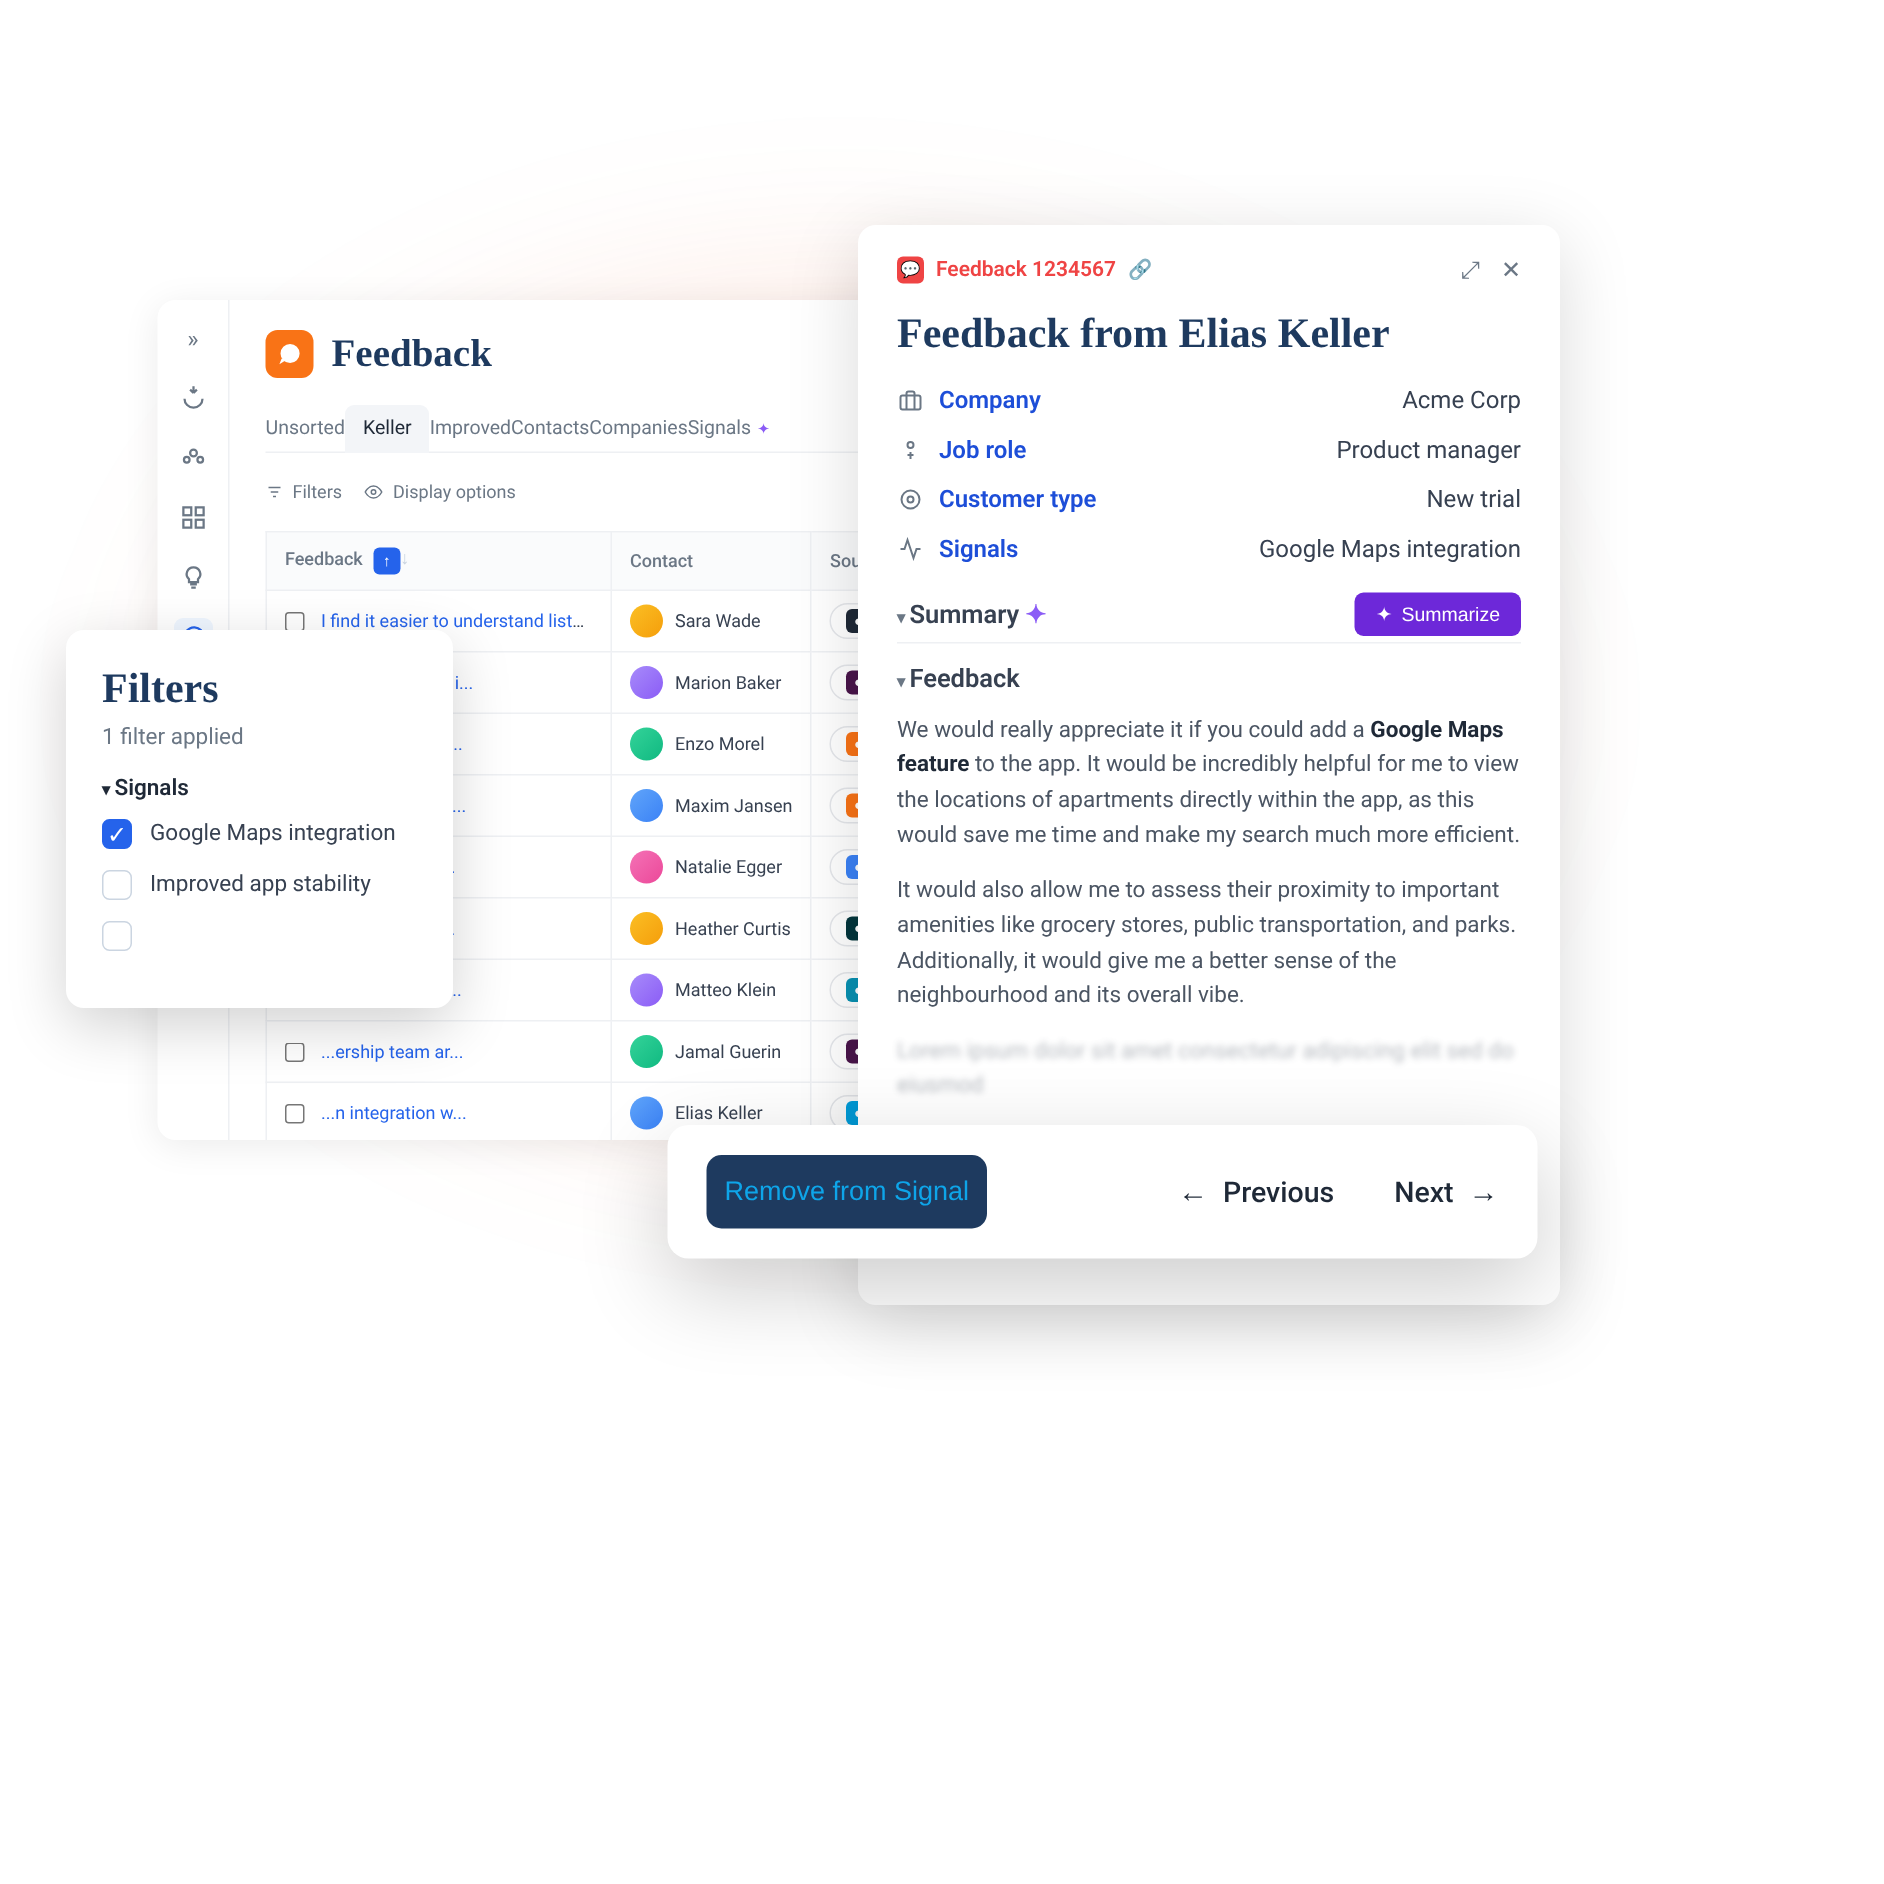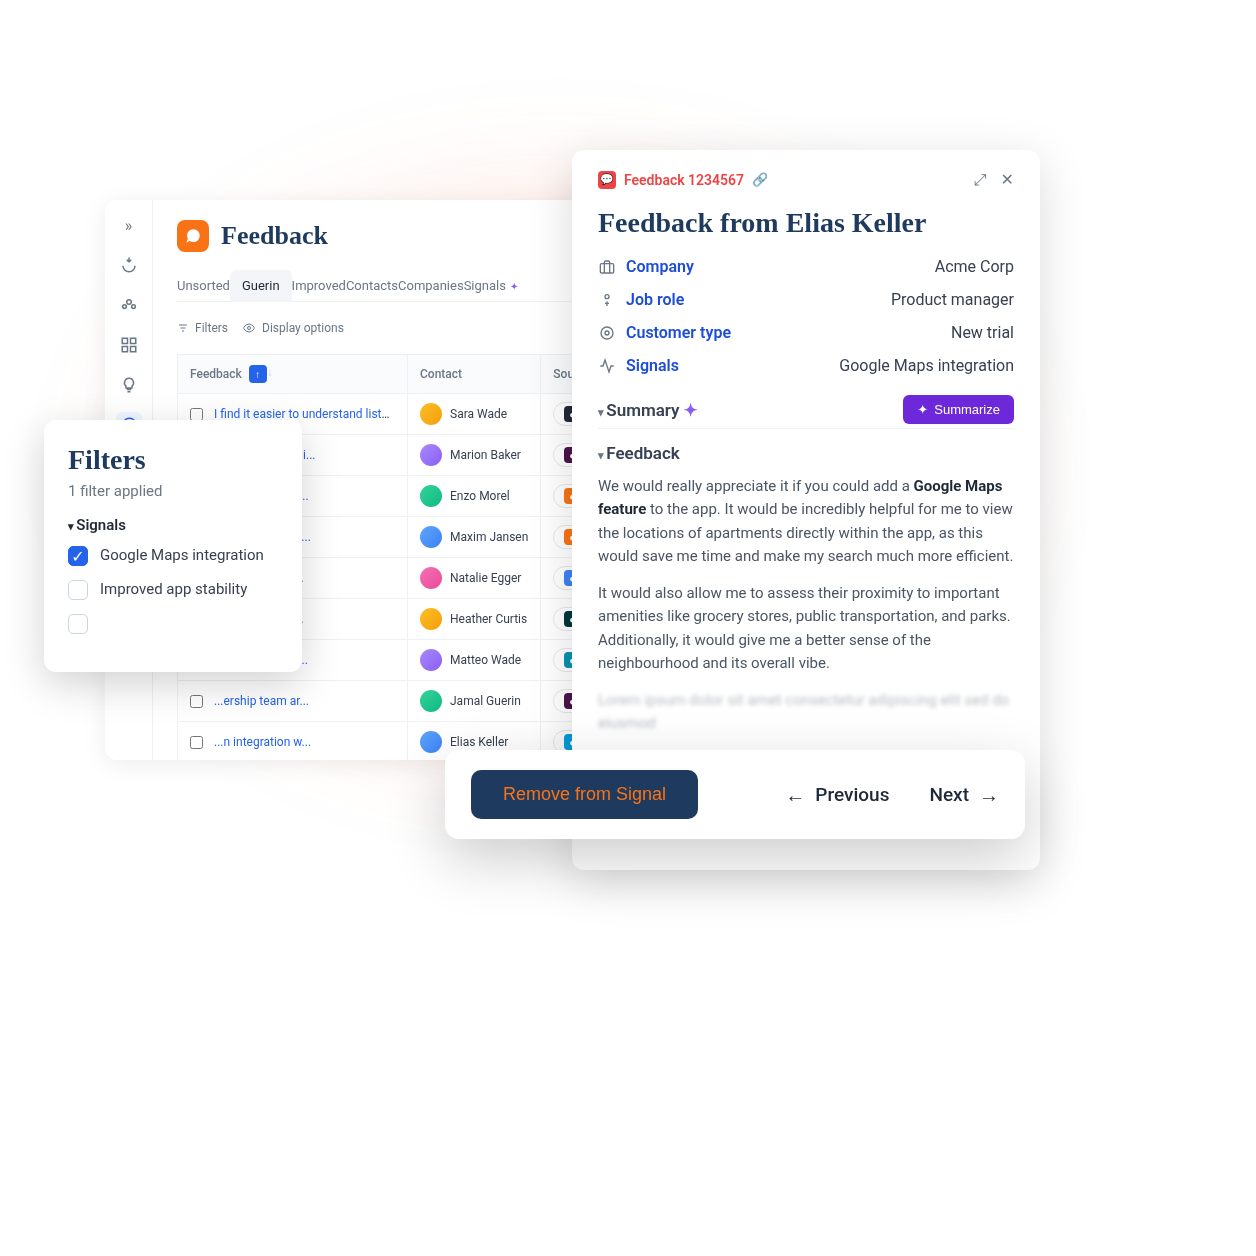--- a/index.html
+++ b/index.html
@@ -70,21 +70,21 @@
 .dp-section-t::before { content: "▾ "; font-size: 11px; color: #6b7785; }
 .sparkle-t { color: #8b5cf6; margin-left: 4px; }
 .btn-summarize { background: #6d28d9; color: #fff; border: none; padding: 7px 14px; border-radius: 6px; font-size: 13px; cursor: pointer; display: flex; align-items: center; gap: 6px; }
 .dp-body { font-size: 15px; color: #4b5563; line-height: 1.55; }
 .dp-body p { margin-bottom: 14px; }
 .dp-body strong { color: #1f2937; }
 .dp-faded { filter: blur(2px); opacity: 0.4; }
 
 
 .action-bar { position: absolute; top: 750px; left: 445px; width: 580px; background: #fff; border-radius: 14px; box-shadow: 0 20px 60px rgba(0,0,0,0.2); padding: 20px 26px; display: flex; align-items: center; z-index: 4; }
-.btn-remove { background: #1e3a5f; color: #f97316; border: none; padding: 14px 32px; border-radius: 10px; font-size: 18px; font-weight: 500; cursor: pointer; }
+.btn-remove { background: #1e3a5f; color: #0ea5e9; border: none; padding: 14px 12px; border-radius: 10px; font-size: 18px; font-weight: 500; cursor: pointer; }
 .nav-links { margin-left: auto; display: flex; gap: 40px; align-items: center; }
 .nav-link { display: flex; align-items: center; gap: 10px; font-size: 19px; font-weight: 500; color: #1f2937; cursor: pointer; }
 .arrow { font-size: 20px; }
 </style>
 </head>
 <body>
 
 <div class="glow"></div>
 
 <div class="app-window">
@@ -133,21 +133,21 @@
     <div class="app-title">
       <div class="app-logo">
         <svg width="18" height="18" viewBox="0 0 24 24" fill="#fff">
             <path d="M21 11.5a8.5 8.5 0 11-17 0 8.5 8.5 0 0117 0zM8 18L3 21l2-5"></path>
           </svg>
       </div>
       <h1>Feedback</h1>
     </div>
     <div class="tabs" id="tabs">
         <div class="tab">Unsorted</div>
-        <div class="tab active">Guerin</div>
+        <div class="tab active">Keller</div>
         <div class="tab">Improved</div>
         <div class="tab">Contacts</div>
         <div class="tab">Companies</div>
         <div class="tab sparkle">Signals</div>
       </div>
     <div class="toolbar">
       <div class="tb-ctrl">
         <svg width="12" height="12" viewBox="0 0 24 24" fill="none" stroke="currentColor" stroke-width="2">
             <path d="M4 6h16M7 12h10M10 18h4"></path>
           </svg>
@@ -243,21 +243,21 @@
               </div>
             </td>
     <td><span class="source-pill"><span class="src-ico" style="background:#03363d">●</span>Zendesk</span></td>
     <td>3</td>
           </tr>
           <tr>
     <td><input type="checkbox" style="margin-right: 8px; vertical-align: middle;"> <span class="feedback-link">...ould do with b...</span></td>
     <td>
               <div class="contact-cell">
                 <span class="avatar a2"></span>
-                <span>Matteo Wade</span>
+                <span>Matteo Klein</span>
               </div>
             </td>
     <td><span class="source-pill"><span class="src-ico" style="background:#0891b2">●</span>ProdPad</span></td>
     <td>1</td>
           </tr>
           <tr>
     <td><input type="checkbox" style="margin-right: 8px; vertical-align: middle;"> <span class="feedback-link">...ership team ar...</span></td>
     <td>
               <div class="contact-cell">
                 <span class="avatar a3"></span>

